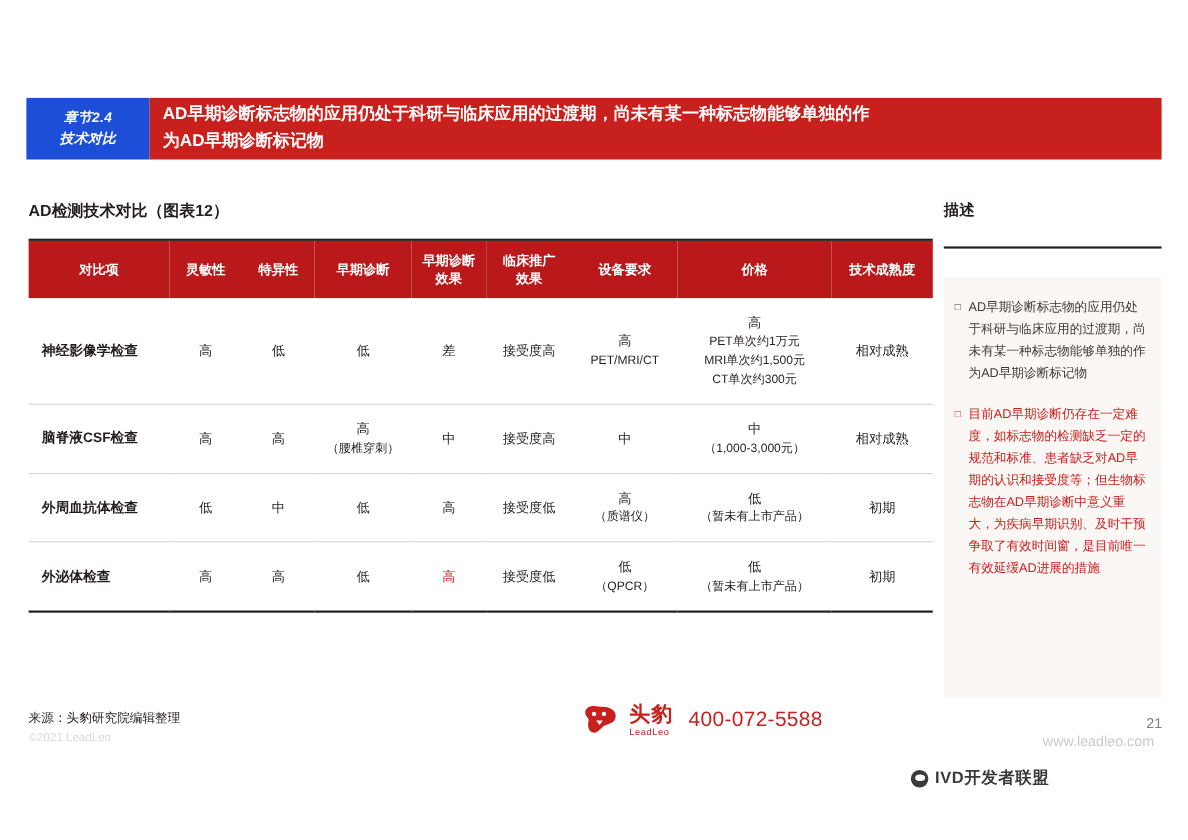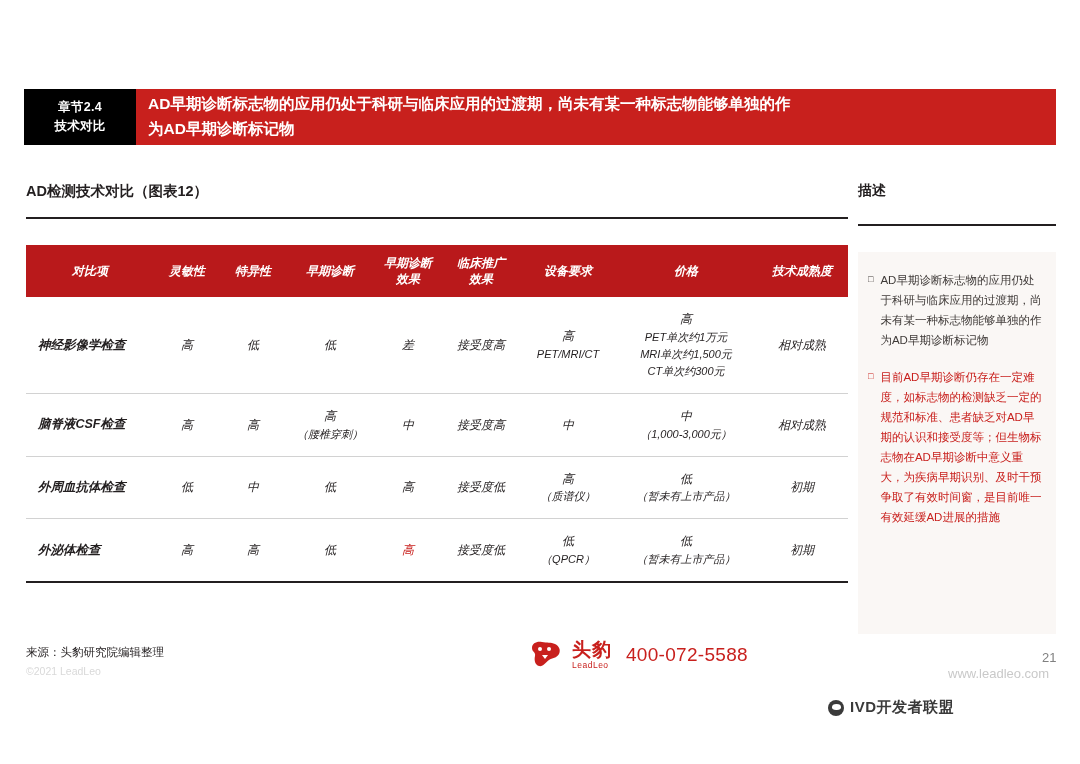--- a/index.html
+++ b/index.html
@@ -27,30 +27,31 @@
     position: absolute;
     left: 24px;
     top: 89px;
     width: 1032px;
     height: 56px;
     display: flex;
     align-items: stretch;
   }
   .header-chapter {
     width: 112px;
-    background: #000000;
+    background: #1d4ed8;
     color: #ffffff;
     font-size: 12.5px;
     font-weight: bold;
     display: flex;
     flex-direction: column;
     align-items: center;
     justify-content: center;
     line-height: 1.5;
     letter-spacing: 0.3px;
+    font-style: italic;
   }
   .header-title {
     flex: 1;
     background: #c8201d;
     color: #ffffff;
     font-size: 15.5px;
     font-weight: bold;
     line-height: 1.6;
     padding: 6px 10px 6px 12px;
     display: flex;
@@ -76,23 +77,21 @@
   .rule-dark {
     height: 2px;
     background: #231f20;
     width: 100%;
   }
 
   
   table.adtable {
     border-collapse: collapse;
     width: 100%;
-    margin-top: 26px;
     table-layout: fixed;
-    font-style: italic;
   }
   table.adtable th {
     background: #b9191b;
     color: #ffffff;
     font-size: 12px;
     font-weight: bold;
     padding: 10px 2px;
     text-align: center;
     line-height: 1.35;
     vertical-align: middle;

